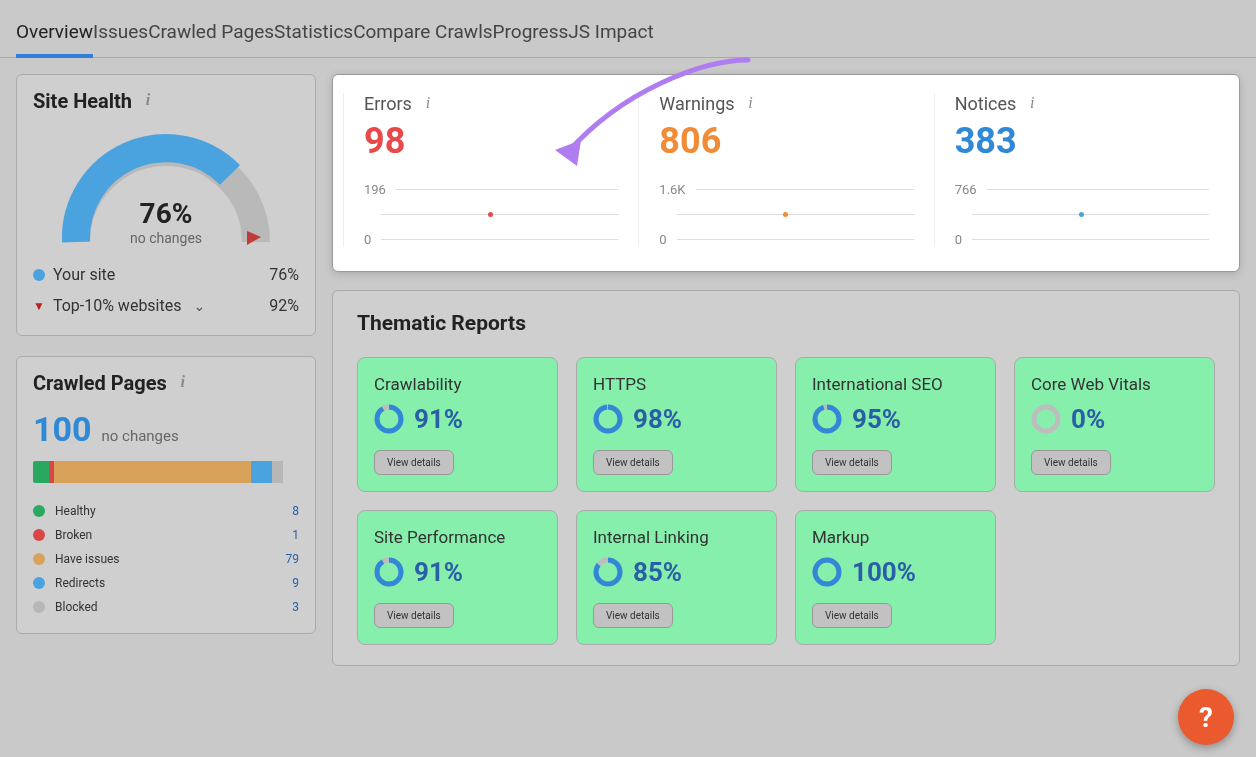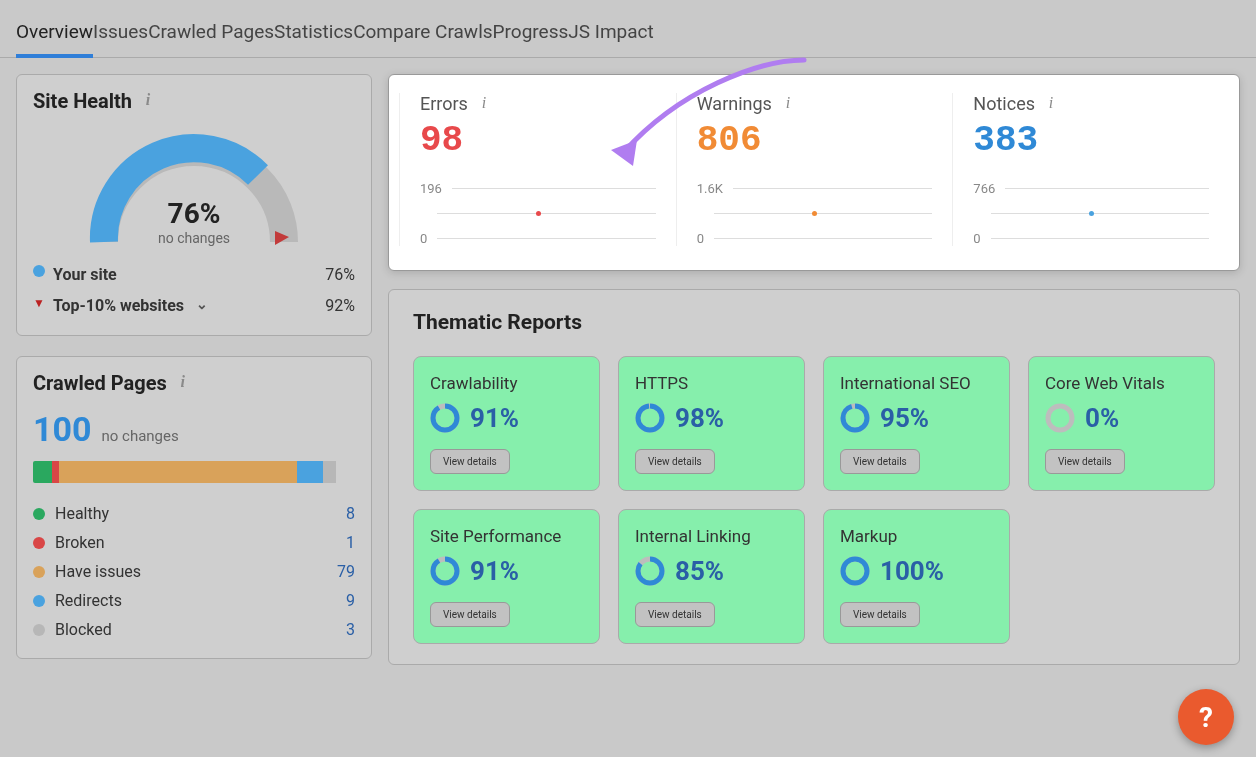--- a/index.html
+++ b/index.html
@@ -33,21 +33,21 @@
     left: 0; right: 0; bottom: -1px;
     height: 4px;
     background: #2f7ed8;
   }
   .content {
     display: flex;
     gap: 16px;
     padding: 16px;
   }
   .sidebar {
-    width: 356px;
+    width: 300px;
     display: flex;
     flex-direction: column;
     gap: 20px;
   }
   .card {
     background: #cfcfcf;
     border: 1px solid #aaa;
     border-radius: 6px;
     padding: 14px 16px;
   }
@@ -97,22 +97,22 @@
   .legend-row {
     display: flex;
     align-items: center;
     justify-content: space-between;
     padding: 6px 0;
     font-size: 16px;
     color: #333;
   }
   .legend-left {
     display: flex;
+    align-items: center;
     gap: 8px;
-    font-weight: bold;
   }
   .dot {
     width: 12px; height: 12px; border-radius: 50%;
     display: inline-block;
   }
   .caret-down {
     color: #b22;
     font-size: 12px;
   }
   .main {
@@ -142,21 +142,20 @@
     font-size: 18px;
     color: #555;
     display: flex;
     align-items: center;
     gap: 8px;
   }
   .alert-value {
     font-size: 36px;
     font-weight: 700;
     margin-top: 6px;
-    font-family: Liberation Mono, monospace;
   }
   .alert-value.red { color: #e8494b; }
   .alert-value.orange { color: #f18b35; }
   .alert-value.blue { color: #2f89d6; }
   .spark {
     margin-top: 20px;
     display: flex;
     flex-direction: column;
     gap: 10px;
     font-size: 13px;
@@ -247,21 +246,21 @@
     margin-left: 6px;
   }
   .stacked-bar {
     display: flex;
     height: 22px;
     margin: 12px 0 16px 0;
     border-radius: 2px;
     overflow: hidden;
   }
   .seg { height: 100%; }
-  .pages-legend { font-size: 16px; }
+  .pages-legend { font-size: 12px; }
   .pages-row {
     display: flex;
     justify-content: space-between;
     align-items: center;
     padding: 5px 0;
   }
   .pages-left { display: flex; align-items: center; gap: 10px; }
   .pages-count { color: #2a5fa6; min-width: 24px; text-align: right; }
   .fab {
     position: absolute;

